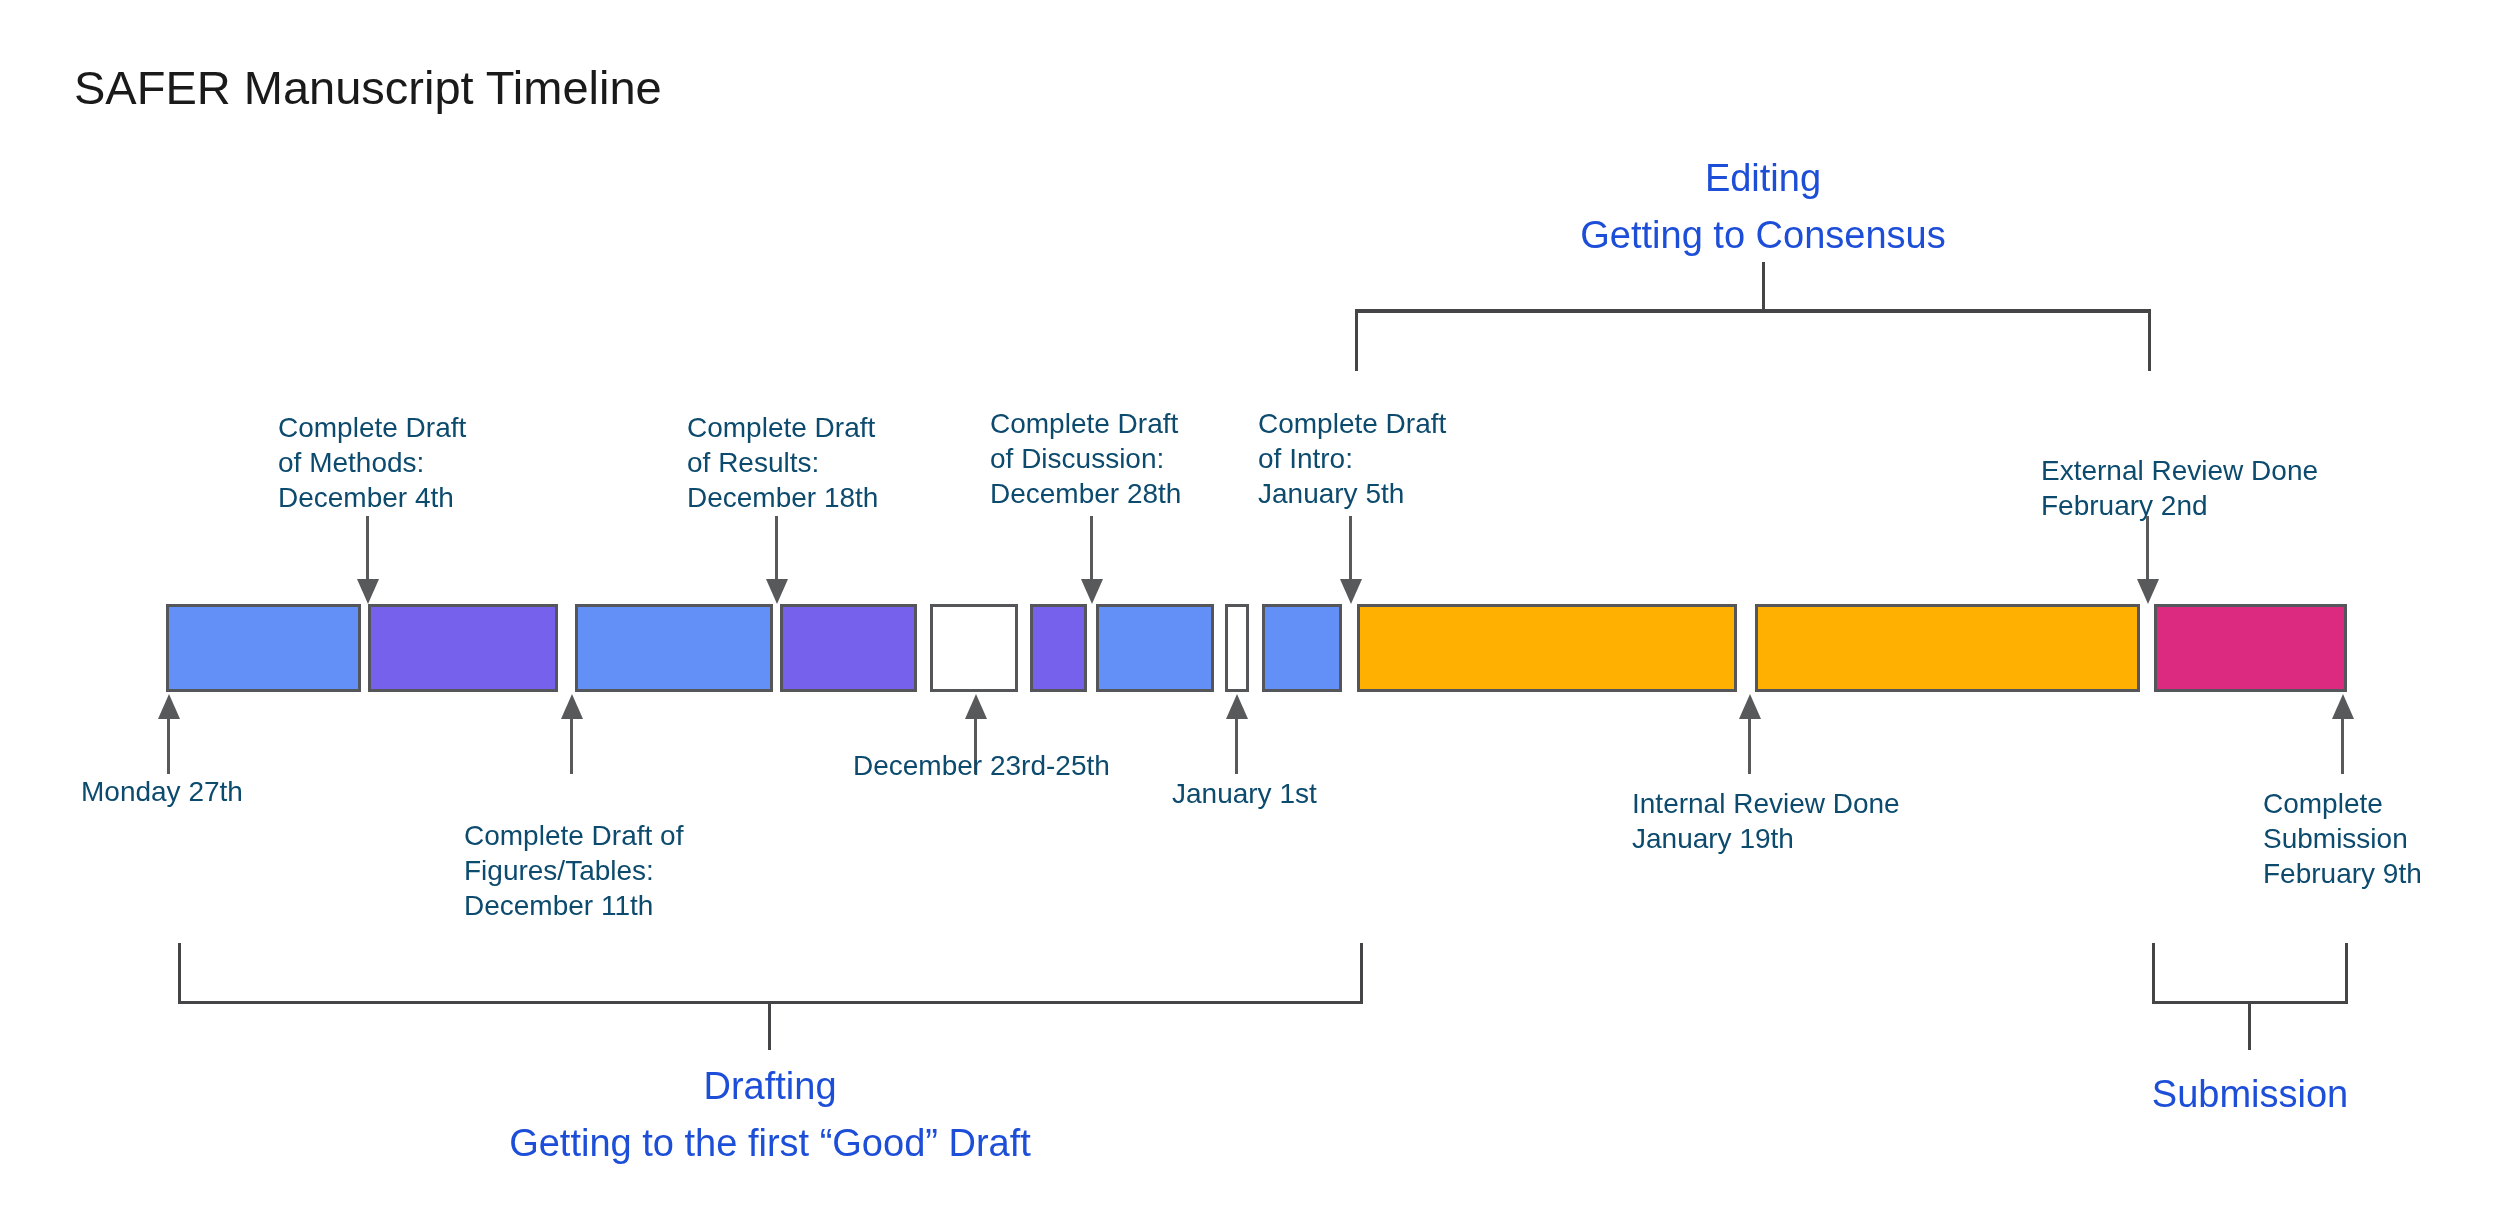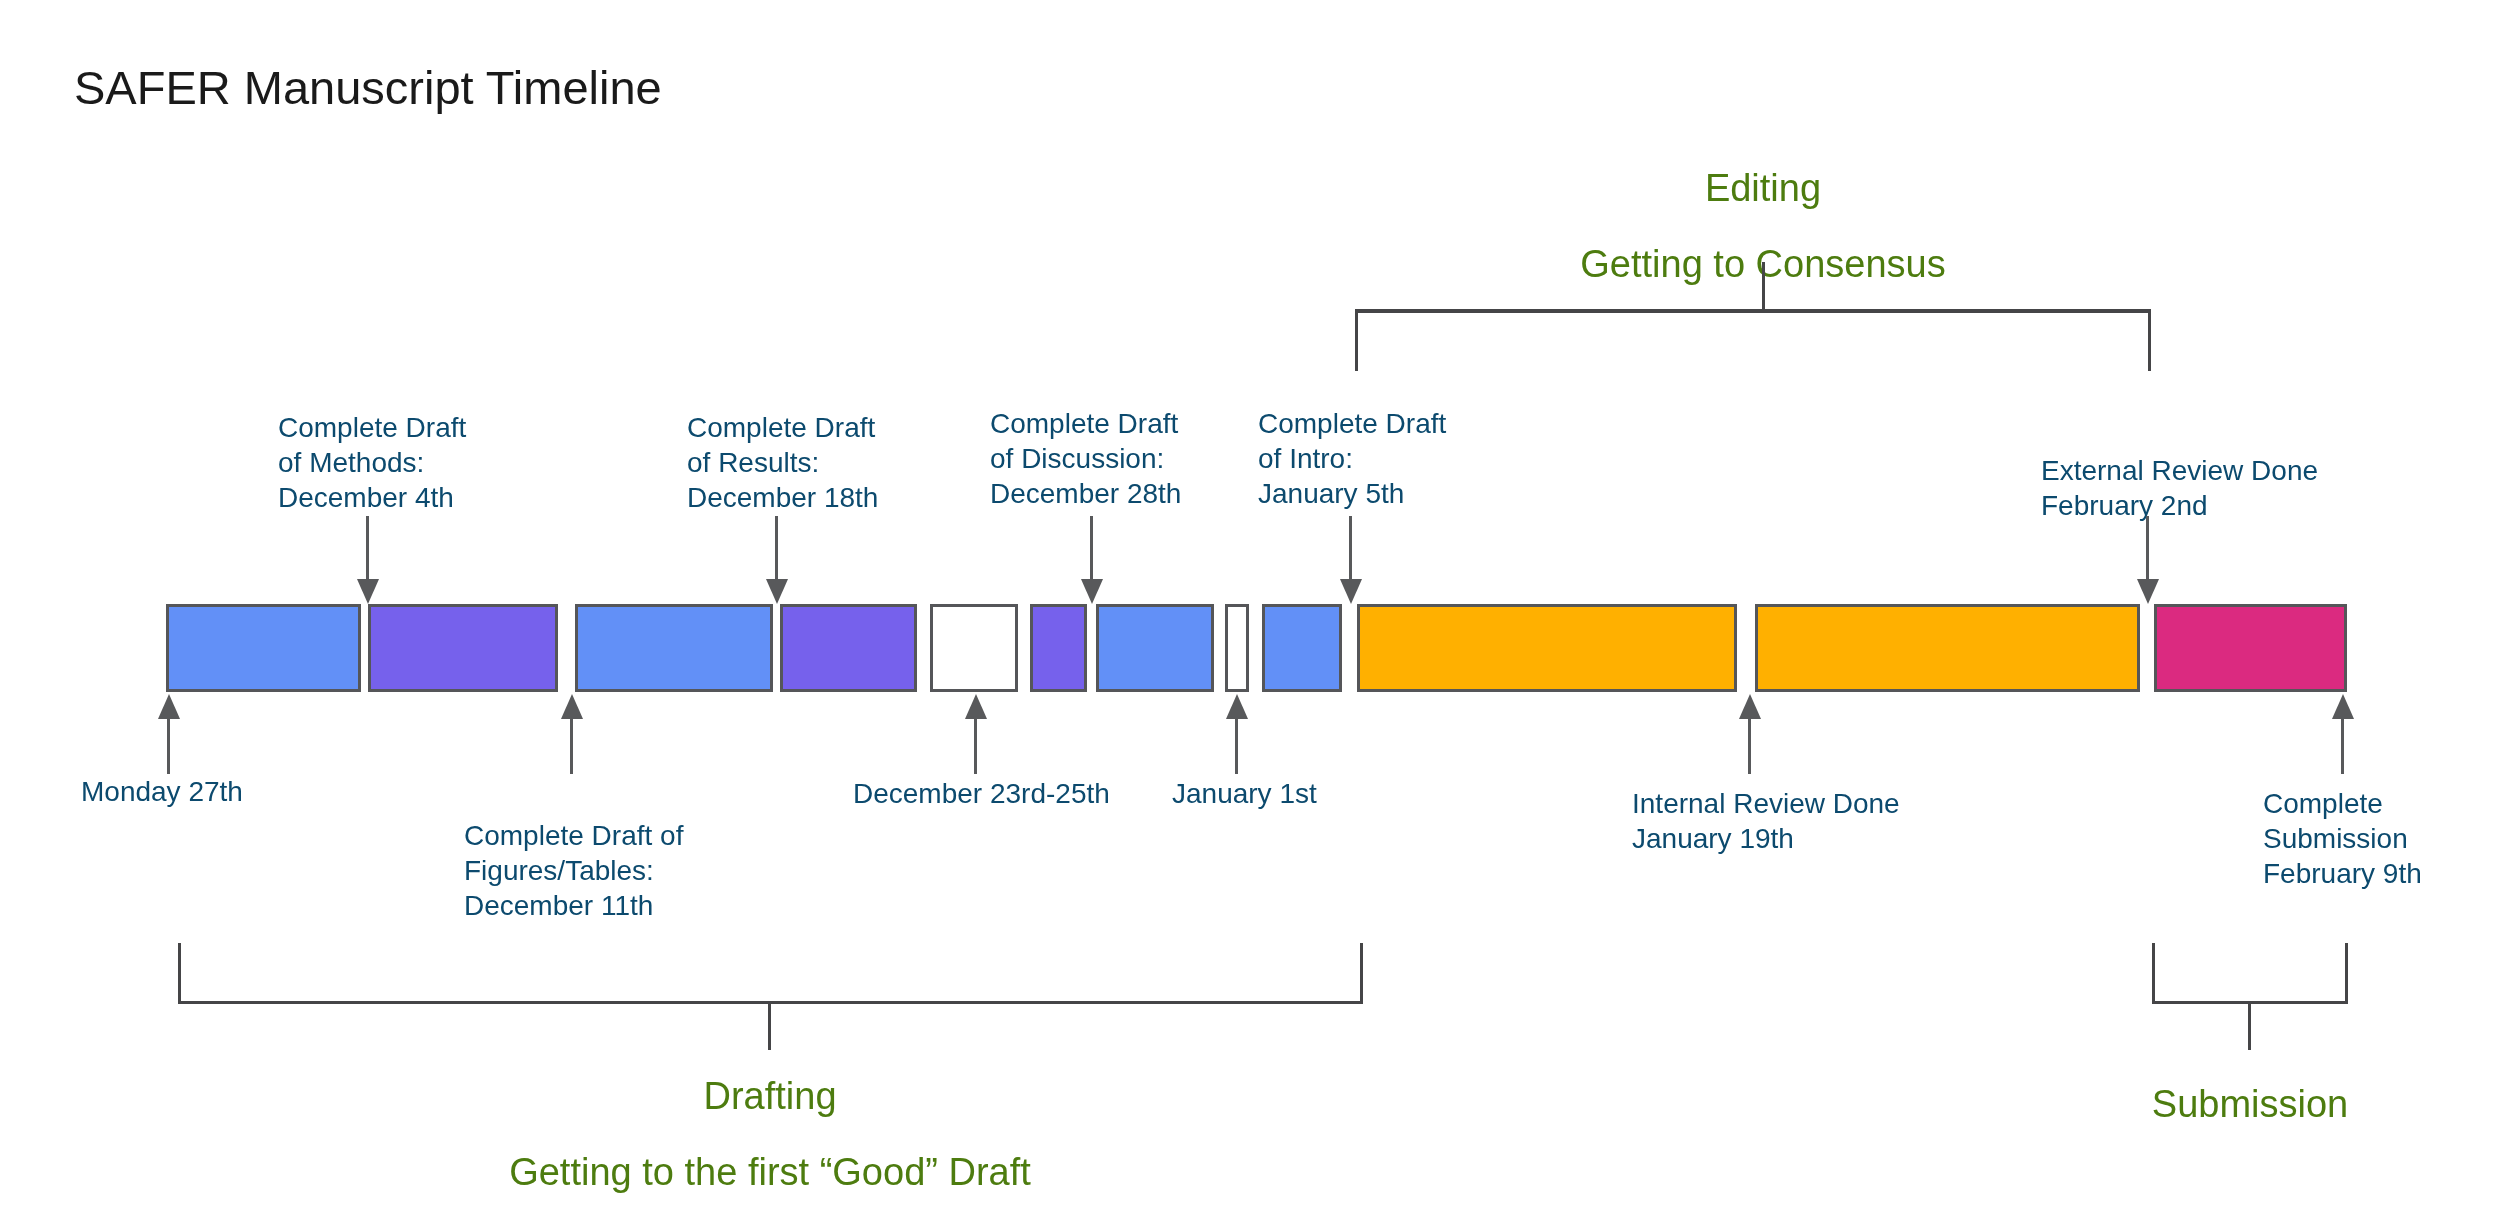--- a/index.html
+++ b/index.html
@@ -37,23 +37,23 @@
     position: absolute;
     font-size: 28px;
     line-height: 35px;
     color: #0c4a6e;
     white-space: pre-line;
   }
   
   .phase {
     position: absolute;
     font-size: 38px;
-    line-height: 76px;
+    line-height: 57px;
     text-align: center;
-    color: #4d7c0f;
+    color: #1d4ed8;
     white-space: pre-line;
     transform: translateX(-50%);
   }
   
   .arrow { position: absolute; width: 22px; height: 88px; }
   .arrow .stem { position: absolute; left: 9px; width: 3px; background: #58595b; }
   .arrow .head { position: absolute; left: 0; width: 0; height: 0;
                  border-left: 11px solid transparent; border-right: 11px solid transparent; }
   .arrow.down .stem { top: 0; height: 67px; }
   .arrow.down .head { top: 63px; border-top: 25px solid #58595b; }
@@ -149,21 +149,21 @@
     </div>
   <div class="arrow up" style="left:2332px; top:694px;">
       <i class="head"></i>
       <i class="stem"></i>
     </div>
 
   <div class="note" style="left:81px;   top:774px;">Monday 27th</div>
   <div class="note" style="left:464px;  top:780px;margin-top:38px;">Complete Draft of
 Figures/Tables:
 December 11th</div>
-  <div class="note" style="left:853px;  top:776px;">December 23rd-25th</div>
+  <div class="note" style="left:853px;  top:748px;">December 23rd-25th</div>
   <div class="note" style="left:1172px; top:776px;">January 1st</div>
   <div class="note" style="left:1632px; top:786px;">Internal Review Done
 January 19th</div>
   <div class="note" style="left:2263px; top:786px;">Complete
 Submission
 February 9th</div>
 
   <div>
     <div class="bline" style="left:178px; top:943px;  width:3px;   height:61px;"></div>
     <div class="bline" style="left:1360px; top:943px; width:3px;   height:61px;"></div>

